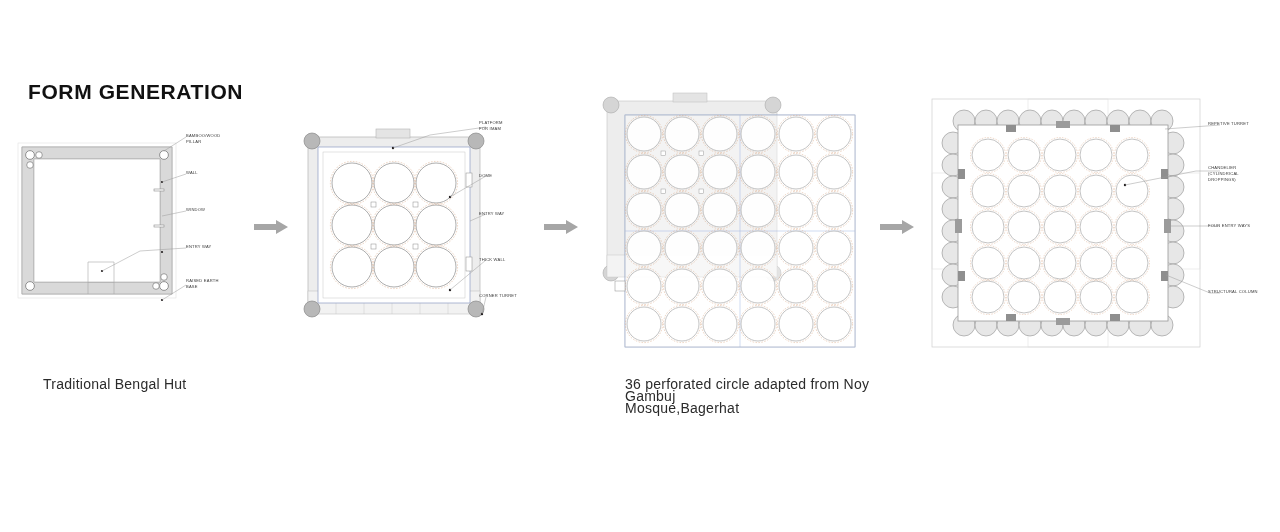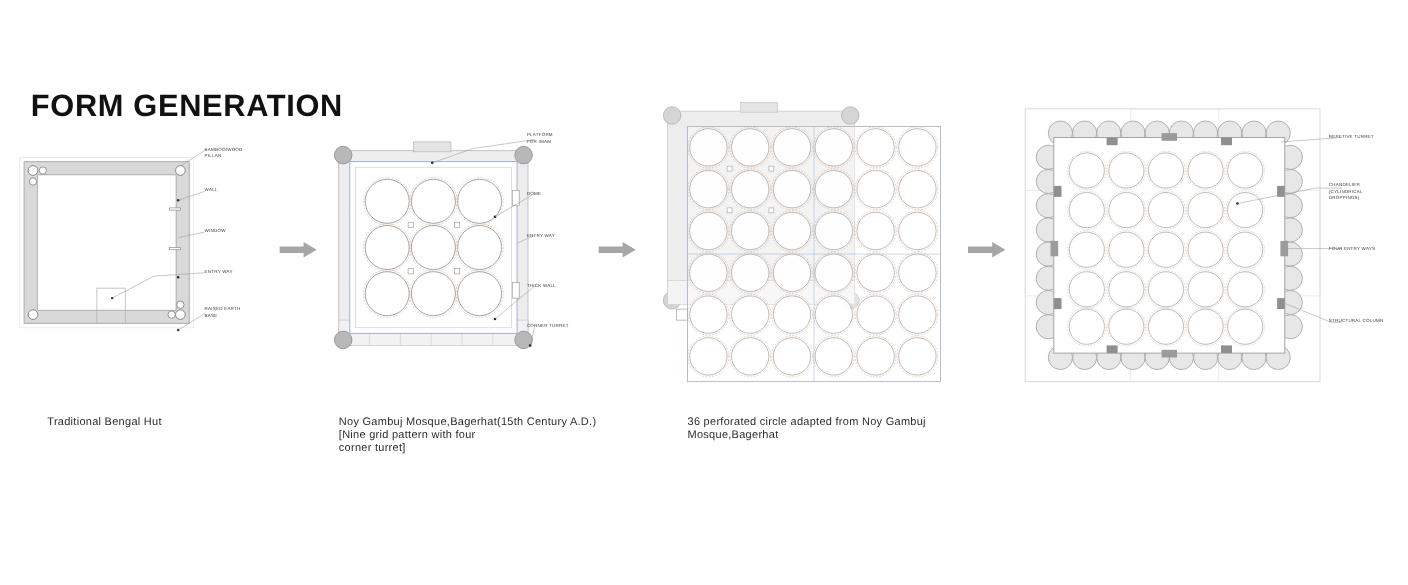--- a/index.html
+++ b/index.html
@@ -16,33 +16,33 @@
     overflow: hidden;
   }
   #board {
     position: absolute;
     inset: 0;
   }
   .title {
     position: absolute;
     left: 28px;
     top: 80px;
-    font-size: 28px;
+    font-size: 21px;
     font-weight: bold;
     letter-spacing: 0.6px;
     color: #111111;
   }
   .panel {
     position: absolute;
     top: 85px;
     height: 330px;
   }
   .caption {
     position: absolute;
-    font-size: 10px;
+    font-size: 14px;
     line-height: 12px;
     color: #2b2b2b;
     letter-spacing: 0.25px;
     white-space: pre-line;
   }
   .arrow {
     position: absolute;
     top: 220px;
     width: 34px;
     height: 14px;
@@ -182,23 +182,20 @@
       <path d="M192,229 L196,212" stroke="#9a9a9a" stroke-width="0.5" fill="none"></path>
     </svg>
 
     <div class="lbl" style="left:189px; top:35px;">PLATFORM
 FOR IMAM</div>
     <div class="lbl" style="left:189px; top:88px;">DOME</div>
     <div class="lbl" style="left:189px; top:126px;">ENTRY WAY</div>
     <div class="lbl" style="left:189px; top:172px;">THICK WALL</div>
     <div class="lbl" style="left:189px; top:208px;">CORNER TURRET</div>
 
-    <div class="caption" style="left:18px; top:293px; width:250px;">Noy Gambuj Mosque,Bagerhat(15th Century A.D.)
-[Nine grid pattern with four
-corner turret]</div>
   </div>
 
   <div class="arrow" style="left:544px;">
     <svg width="34" height="14" viewBox="0 0 34 14">
       <path d="M0,4 H22 V0 L34,7 L22,14 V10 H0 Z" fill="#a6a6a6"></path>
     </svg>
   </div>
 
   <div class="panel" style="left:595px; width:280px;text-decoration:underline;">
     <svg width="280" height="330" viewBox="0 0 280 330">

